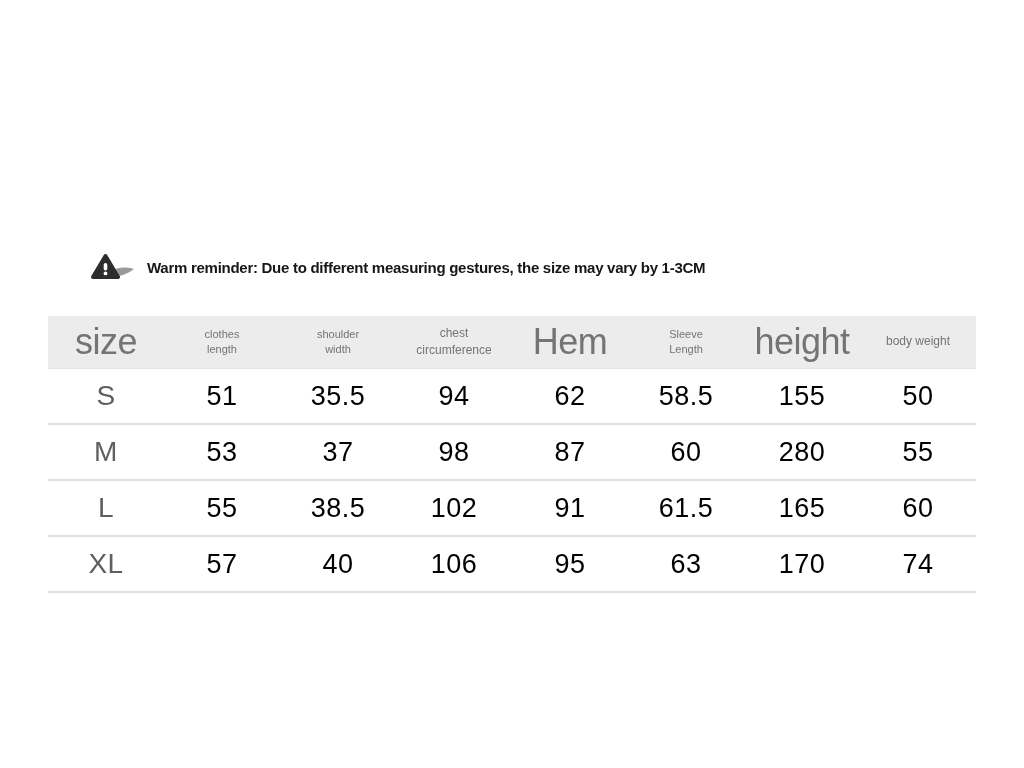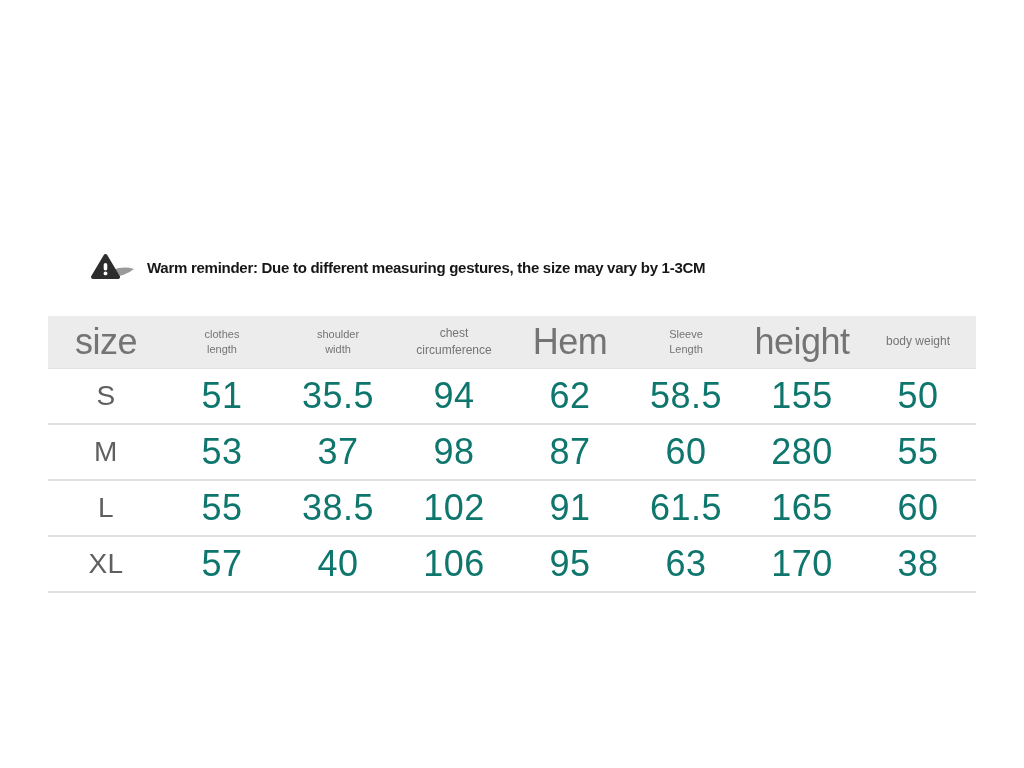--- a/index.html
+++ b/index.html
@@ -74,23 +74,23 @@
     font-size: 12px;
     font-weight: bold;
     line-height: 1.45;
     color: #6f6f6f;
   }
   table.size-table tbody td {
     height: 54px;
     padding: 0;
     text-align: center;
     vertical-align: middle;
-    font-size: 36px;
+    font-size: 27px;
     letter-spacing: 0.5px;
-    color: #0f766e;
+    color: #000000;
     border-bottom: 2px solid #dfdfdf;
     background: #ffffff;
   }
   table.size-table tbody td.size-cell {
     font-size: 28px;
     color: #5f5f5f;
   }
 </style>
 </head>
 <body>
@@ -158,18 +158,18 @@
         <td>60</td>
       </tr>
       <tr>
         <td class="size-cell">XL</td>
         <td>57</td>
         <td>40</td>
         <td>106</td>
         <td>95</td>
         <td>63</td>
         <td>170</td>
-        <td>38</td>
+        <td>74</td>
       </tr>
     </tbody>
   </table>
 
 </div>
 
 </body></html>

